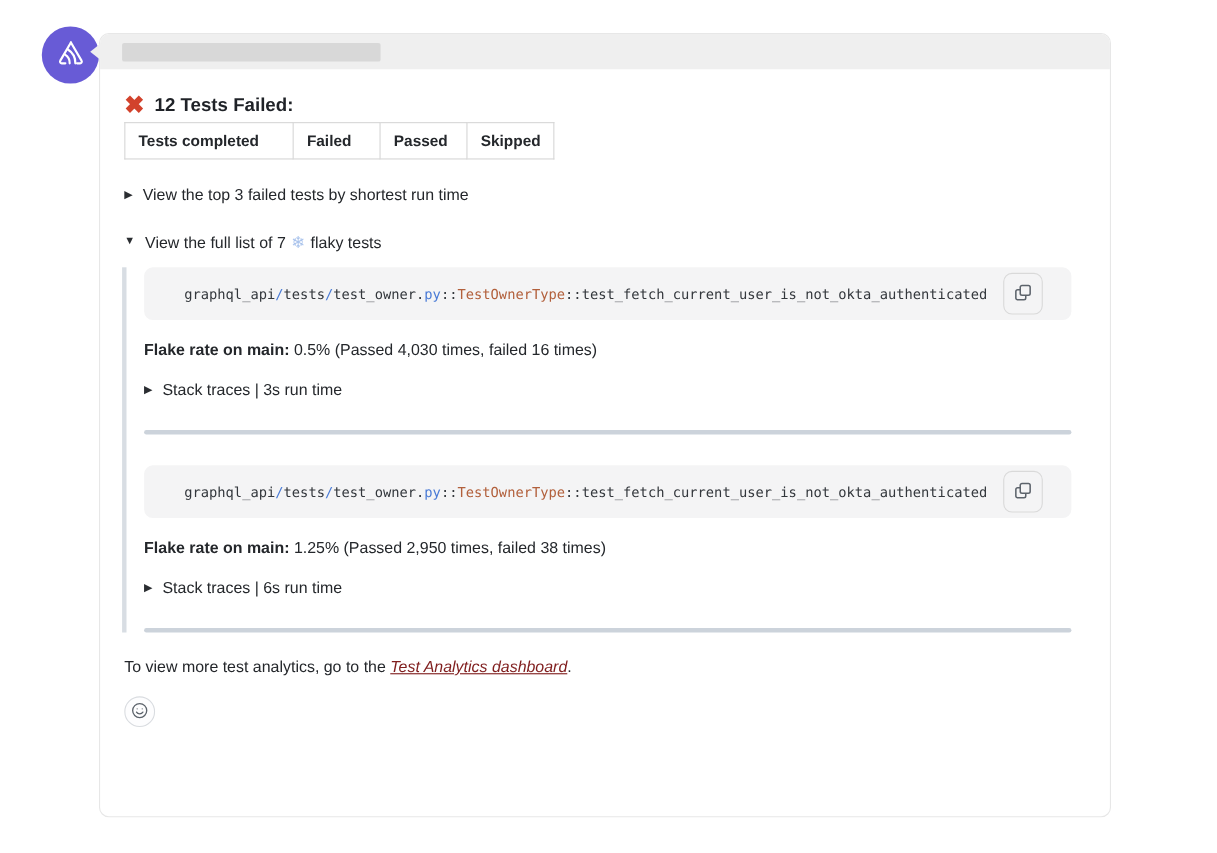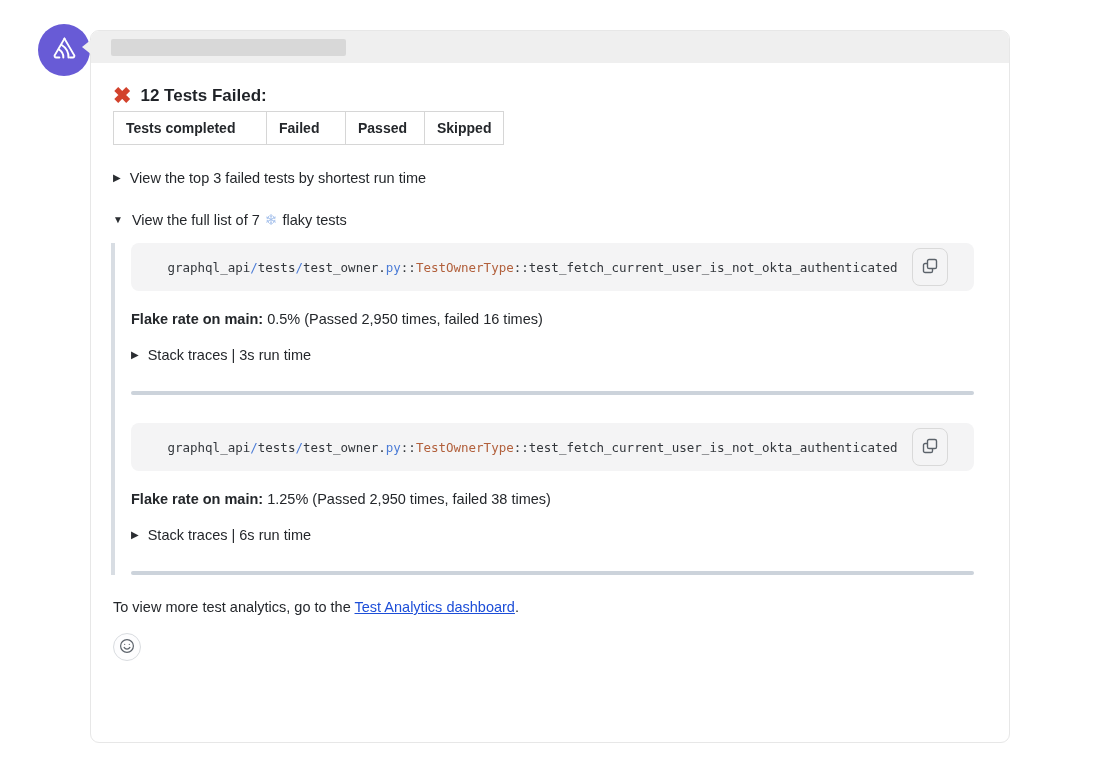--- a/index.html
+++ b/index.html
@@ -144,23 +144,24 @@
   }
   .entry-divider.last { margin-bottom: 0; }
 
   
   .footer-line {
     margin-top: 24px;
     font-size: 14.5px;
     white-space: pre-wrap;
   }
   .footer-line a {
-    color: #1d4ed8;
+    color: #7f1d1d;
     text-decoration: underline;
     cursor: pointer;
+    font-style: italic;
   }
   .reaction-btn {
     margin-top: 18px;
     width: 28px; height: 28px;
     border: 1px solid #d9dce0;
     border-radius: 50%;
     background: #fdfdfe;
     display: flex; align-items: center; justify-content: center;
     cursor: pointer;
   }
@@ -220,21 +221,21 @@
           <div class="code-text"><span class="tok-d">graphql_api</span><span class="tok-b">/</span><span class="tok-d">tests</span><span class="tok-b">/</span><span class="tok-d">test_owner.</span><span class="tok-b">py</span><span class="tok-d">::</span><span class="tok-o">TestOwnerType</span><span class="tok-d">::</span><span class="tok-d">test_fetch_current_user_is_not_okta_authenticated</span></div>
           <button class="copy-btn">
             <span>
               <svg width="16" height="16" viewBox="0 0 16 16" fill="none" stroke="#5c636b" stroke-width="1.4" stroke-linejoin="round">
                 <rect x="5.5" y="1.5" width="9" height="9" rx="1.6"></rect>
                 <path d="M10.5 10.5 v2.4 a1.6 1.6 0 0 1 -1.6 1.6 h-5.8 a1.6 1.6 0 0 1 -1.6 -1.6 v-5.8 a1.6 1.6 0 0 1 1.6 -1.6 h2.4"></path>
               </svg>
             </span>
           </button>
         </div>
-        <div class="flake-line"><b>Flake rate on main:</b><span> 0.5% (Passed 2,950 times, failed 16 times)</span></div>
+        <div class="flake-line"><b>Flake rate on main:</b><span> 0.5% (Passed 4,030 times, failed 16 times)</span></div>
         <div class="stack-row">
           <span class="tri">▶</span>
           <span>Stack traces | 3s run time</span>
         </div>
       </div>
 
       <div class="entry-divider"></div>
 
       <div>
         <div class="code-row">

